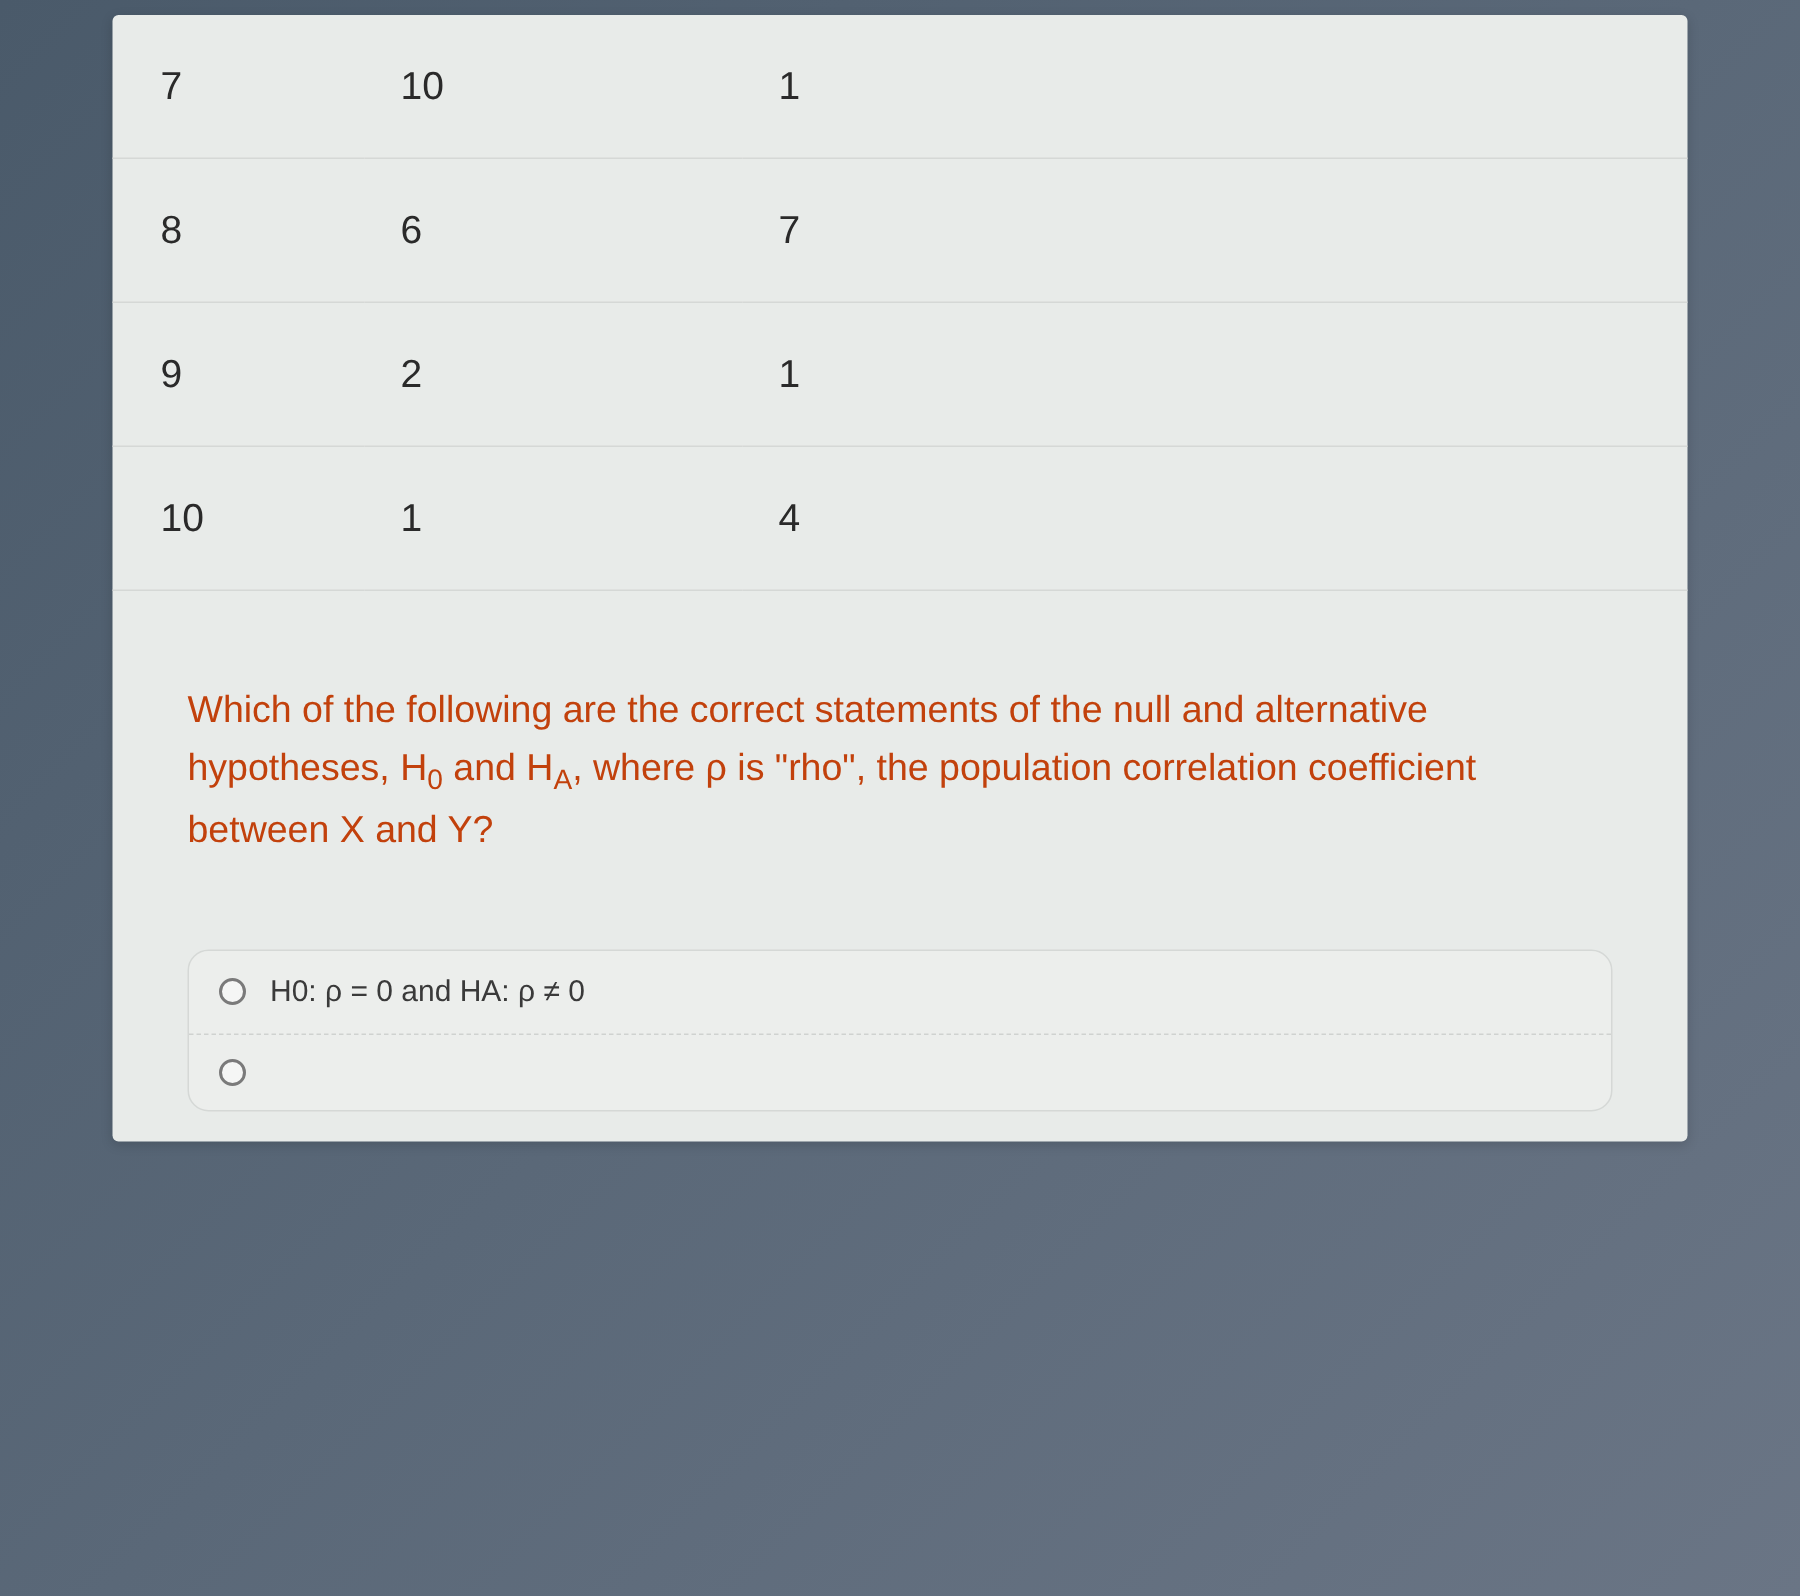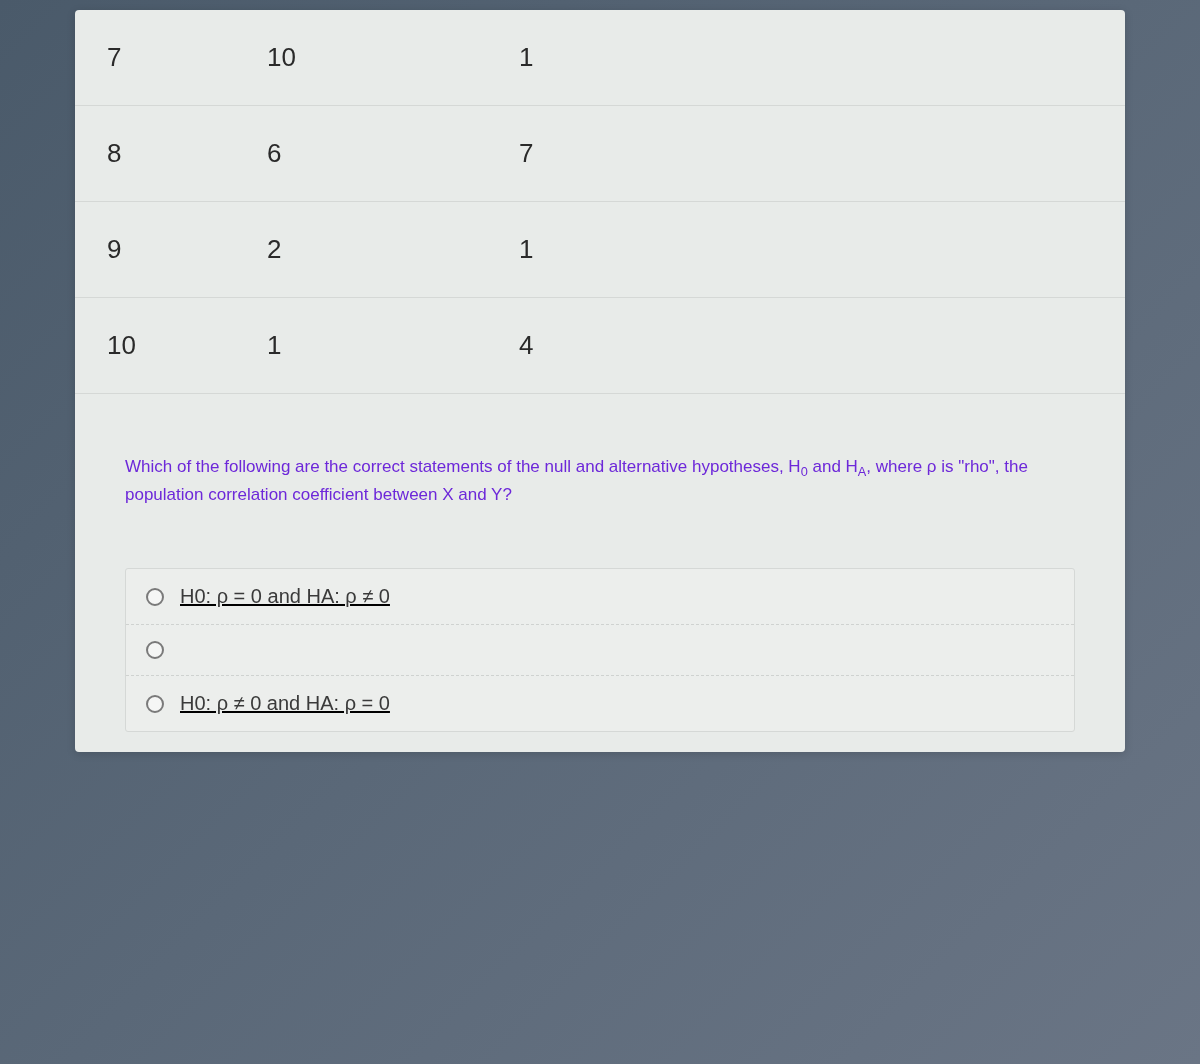--- a/index.html
+++ b/index.html
@@ -30,34 +30,33 @@
       font-size: 26px;
       color: #2a2a2a;
       border-bottom: 1px solid #d5d8d6;
       text-align: left;
     }
     .data-table td:nth-child(1) { width: 16%; padding-left: 32px; }
     .data-table td:nth-child(2) { width: 24%; }
     .data-table td:nth-child(3) { width: 60%; }
     .question-text {
       padding: 60px 50px 40px 50px;
-      font-size: 17px;
+      font-size: 25px;
       line-height: 1.55;
-      color: #6d28d9;
+      color: #c2410c;
     }
     .question-text sub {
       font-size: 0.75em;
       vertical-align: sub;
     }
     .options {
       margin: 20px 50px 0 50px;
       border: 1px solid #d5d8d6;
-      border-radius: 3px;
+      border-radius: 14px;
       background: #eceeec;
-      text-decoration: underline;
     }
     .option-row {
       display: flex;
       align-items: center;
       padding: 16px 20px;
       border-bottom: 1px dashed #cfd2d0;
       font-size: 20px;
       color: #3a3a3a;
       cursor: pointer;
     }
@@ -108,19 +107,15 @@
   </div>
 
   <div class="options">
     <div class="option-row">
       <span class="radio"></span>
       <span class="option-label">H0: ρ = 0 and HA: ρ ≠ 0</span>
     </div>
     <div class="option-row">
       <span class="radio"></span>
     </div>
-    <div class="option-row">
-      <span class="radio"></span>
-      <span class="option-label">H0: ρ ≠ 0 and HA: ρ = 0</span>
-    </div>
   </div>
 
 </div>
 
 </body></html>

